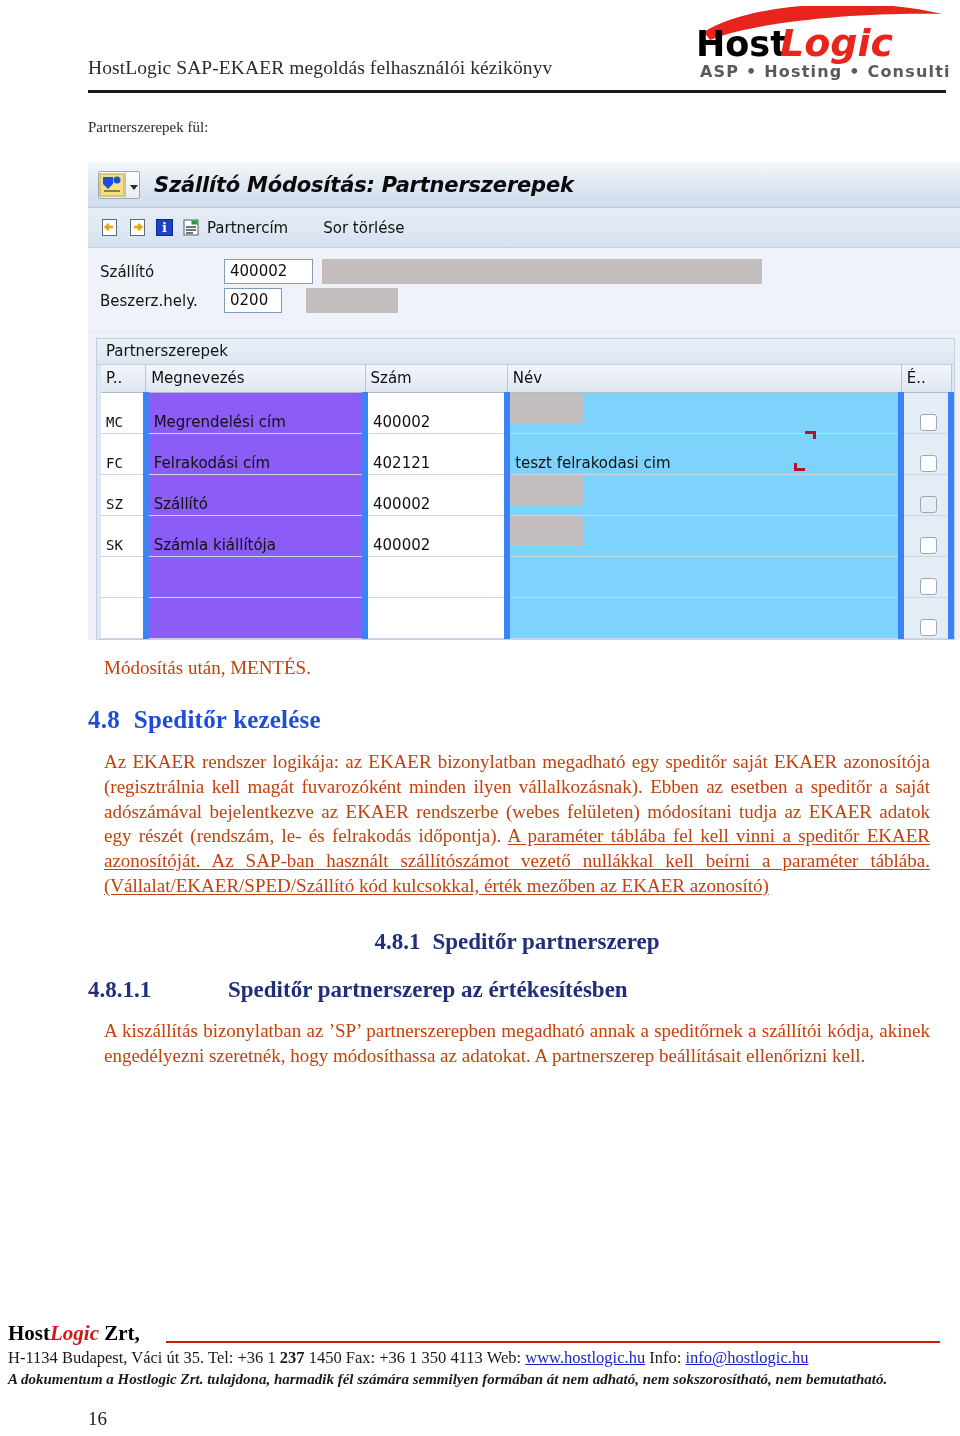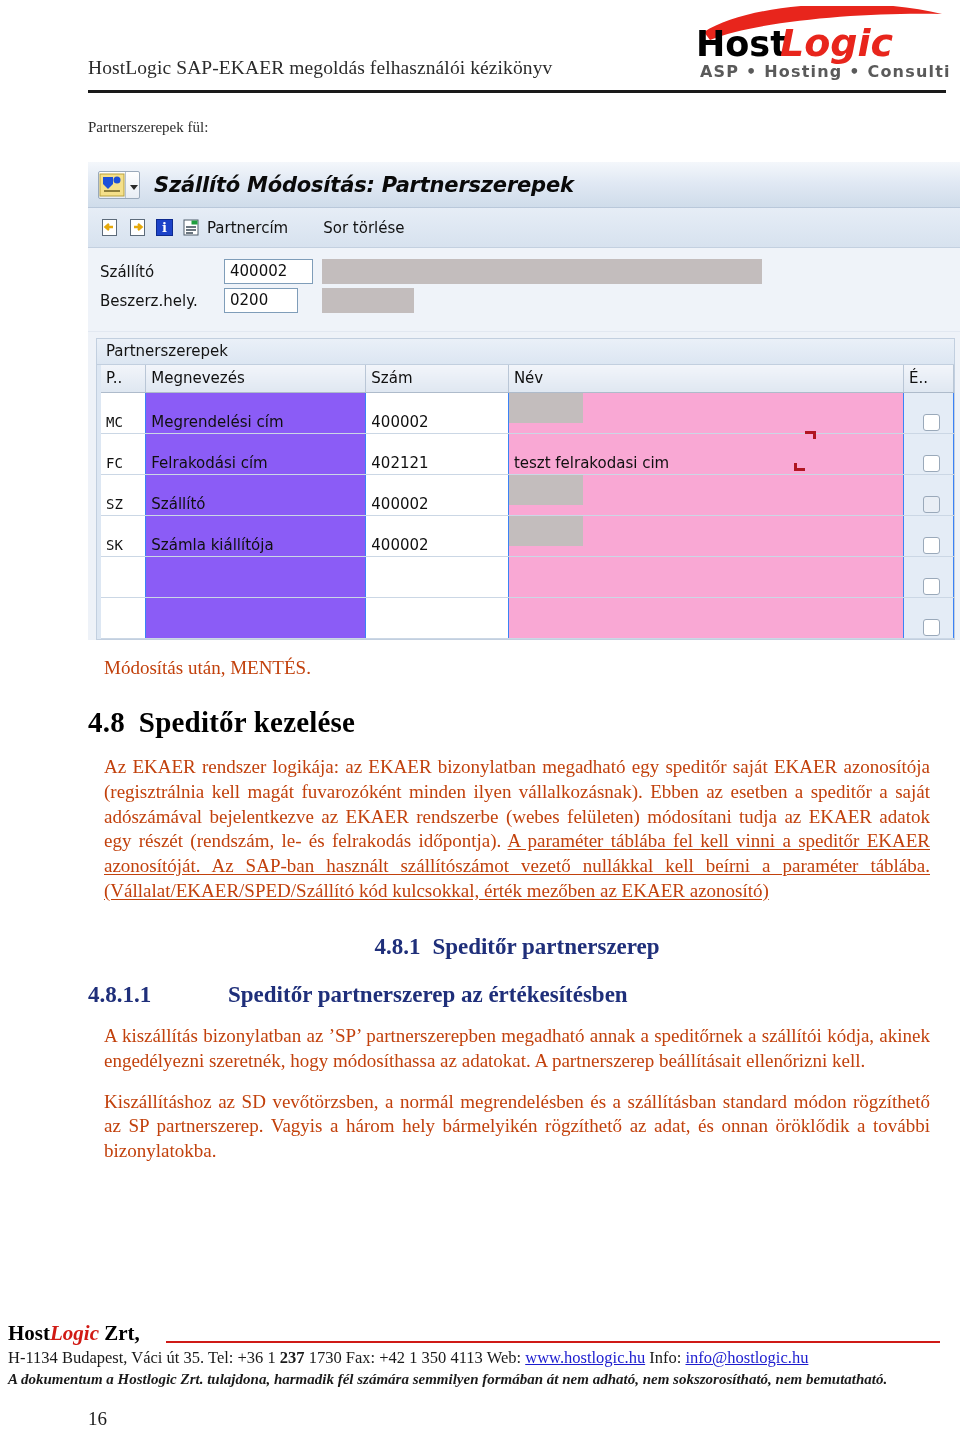--- a/index.html
+++ b/index.html
@@ -126,21 +126,21 @@
   .fld-input{
     height:25px;
     border:1px solid #7f9db9;
     background:#ffffff;
     font-size:15px;
     line-height:23px;
     padding:0 5px;
     color:#101010;
   }
   .fld-input.w1{ width:89px; }
-  .fld-input.w2{ width:74px; }
+  .fld-input.w2{ width:58px; }
   .fld-grey{
     height:25px;
     background:#c3bdbd;
     margin-left:9px;
   }
   .fld-grey.g1{ width:440px; }
   .fld-grey.g2{ width:92px; margin-left:24px;}
 
   .sap-panel-head{
     margin:6px 8px 0 8px;
@@ -169,32 +169,32 @@
     background:linear-gradient(to bottom,#f2f5fa,#dfe7f1);
     border-right:1px solid #b9c6d6;
     border-bottom:1px solid #aebbcb;
     font-weight:normal;
     text-align:left;
     padding:3px 0 3px 5px;
     height:27px;
     color:#101010;
   }
   table.sap-grid td{
-    border-right:1px solid #3b82f6;
+    border-right:6px solid #3b82f6;
     border-bottom:1px solid #cbd7e5;
     padding:20px 0 2px 5px;
     height:29px;
     color:#101010;
     white-space:nowrap;
     overflow:hidden;
   }
   td.c-key{ background:#ffffff; font-family:"DejaVu Sans Mono", monospace; font-size:14px;}
   td.c-desc{ background:#8b5cf6; }
   td.c-num{ background:#ffffff; }
-  td.c-name{ background:#f9a8d4; position:relative; }
+  td.c-name{ background:#7dd3fc; position:relative; }
   td.c-chk{ background:#e4ecf6; text-align:center; padding-left:0;}
   .cb{
     display:inline-block;
     width:17px;height:17px;
     border:1px solid #9aa9ba;
     background:#fff;
     border-radius:3px;
     vertical-align:middle;
   }
   .cb.dim{ background:#e9eef5; }
@@ -220,22 +220,22 @@
     font-size:19px;
     line-height:1.30;
     text-align:justify;
     margin:16px;
     color:#c2410c;
   }
   .after-shot{ margin-top:4px; }
   h2.sec{
     font-family:"Liberation Serif", serif;
     font-weight:bold;
-    color:#000000;
-    font-size:29px;
+    color:#1d4ed8;
+    font-size:25px;
     margin:26px 0 15px 0;
     letter-spacing:.2px;
   }
   h2.sec .num{ margin-right:14px; }
   h3.sub{
     font-family:"Liberation Serif", serif;
     font-weight:bold;
     color:#1f2f7a;
     font-size:23px;
     margin:31px 0 4px 0;
@@ -455,26 +455,25 @@
 
   <h3 class="sub">
     <span class="num">4.8.1</span><span>Speditőr partnerszerep</span>
   </h3>
 
   <h4 class="subsub">
     <span class="num">4.8.1.1</span><span>Speditőr partnerszerep az értékesítésben</span>
   </h4>
 
   <p class="body">A kiszállítás bizonylatban az ’SP’ partnerszerepben megadható annak a speditőrnek a szállítói kódja, akinek engedélyezni szeretnék, hogy módosíthassa az adatokat. A partnerszerep beállításait ellenőrizni kell.</p>
-  <p class="body">Kiszállításhoz az SD vevőtörzsben, a normál megrendelésben és a szállításban standard módon rögzíthető az SP partnerszerep. Vagyis a három hely bármelyikén rögzíthető az adat, és onnan öröklődik a további bizonylatokba.</p>
 
 </div>
 
 <div class="footer">
   <div class="f-brandline">
     <span class="f-brand"><span>Host</span><i>Logic</i><span> Zrt,</span></span>
     <span class="f-rule"></span>
   </div>
-  <div class="f-contact"><span>H-1134 Budapest, Váci út 35. Tel: +36 1 </span><b>237</b><span> 1730 Fax: +42 1 350 4113 Web: </span><span class="f-link">www.hostlogic.hu</span><span> Info: </span><span class="f-link">info@hostlogic.hu</span></div>
+  <div class="f-contact"><span>H-1134 Budapest, Váci út 35. Tel: +36 1 </span><b>237</b><span> 1450 Fax: +36 1 350 4113 Web: </span><span class="f-link">www.hostlogic.hu</span><span> Info: </span><span class="f-link">info@hostlogic.hu</span></div>
   <div class="f-disc">A dokumentum a Hostlogic Zrt. tulajdona, harmadik fél számára semmilyen formában át nem adható, nem sokszorosítható, nem bemutatható.</div>
 </div>
 
 <div class="pagenum">16</div>
 
 </body></html>

